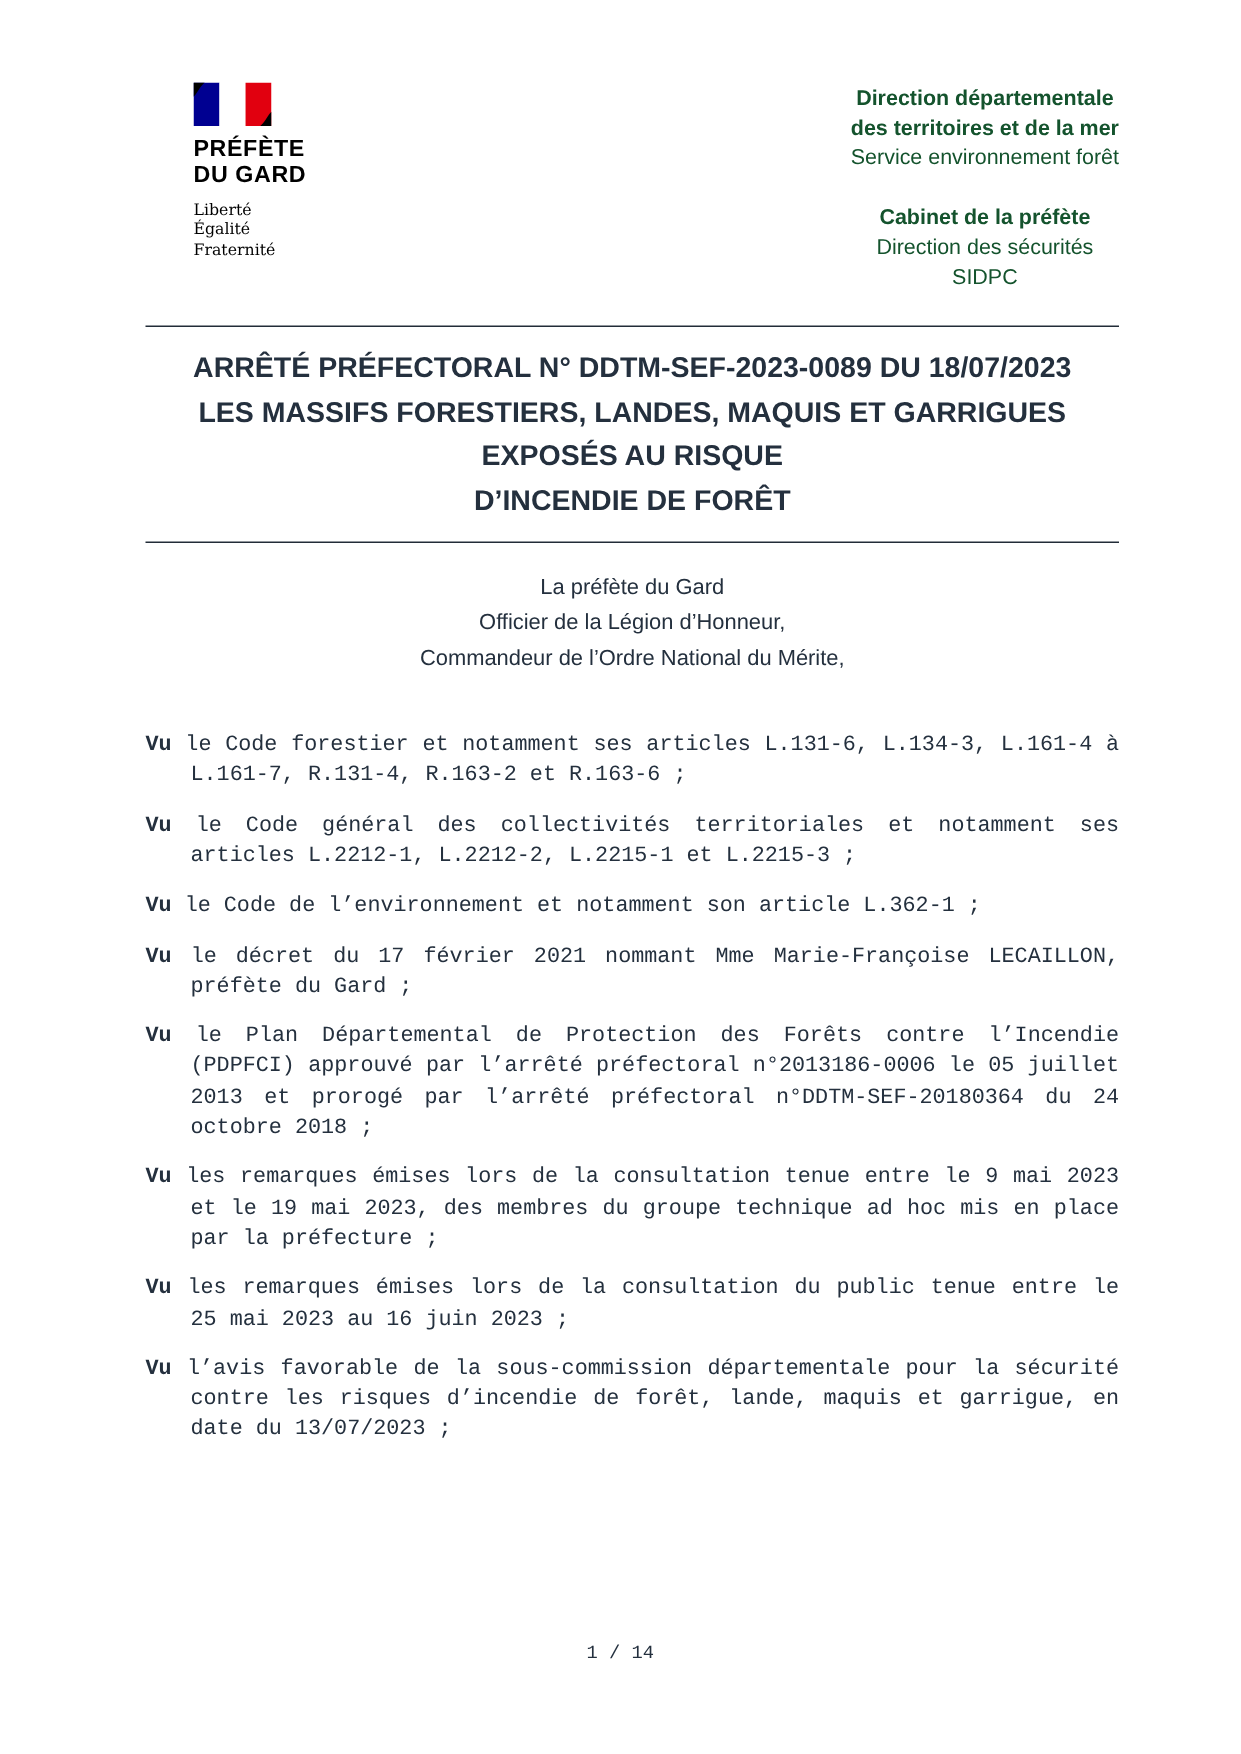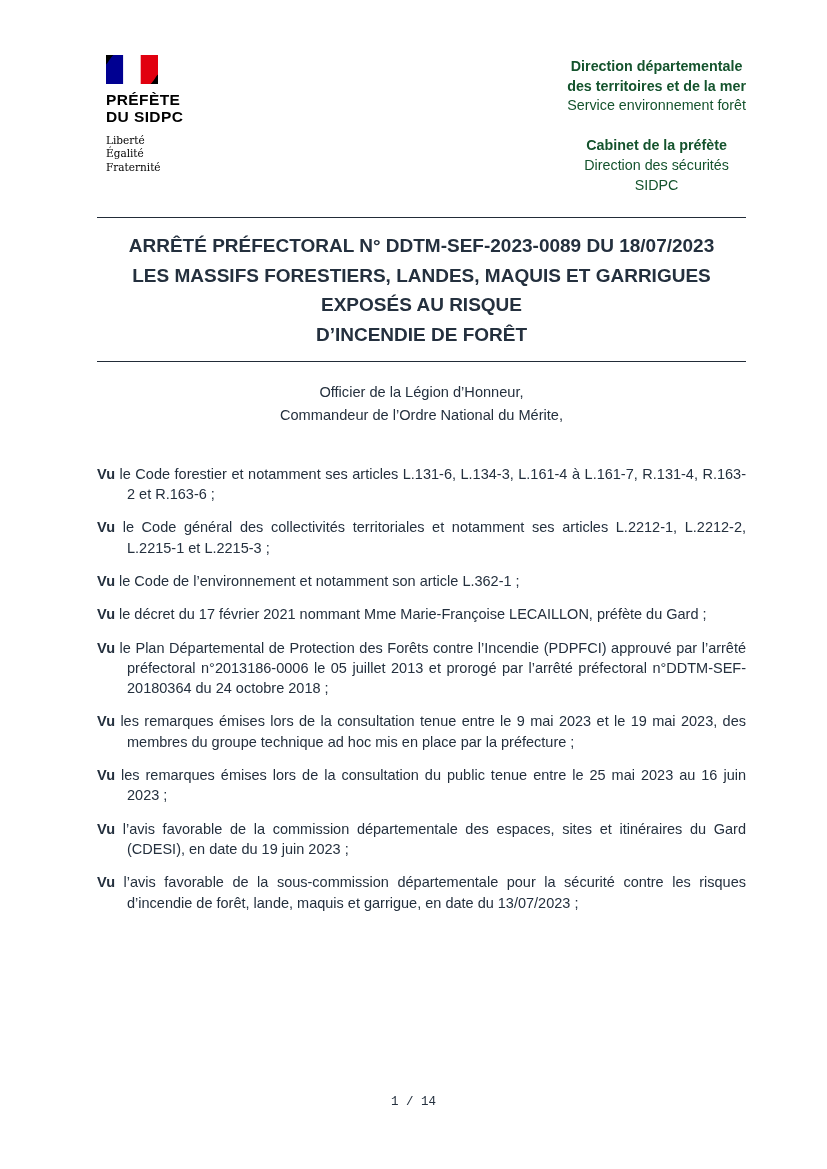--- a/index.html
+++ b/index.html
@@ -17,21 +17,21 @@
     color: #24303e;
     box-sizing: border-box;
     padding: 55px 81px 90px 97px;
     overflow: hidden;
   }
   .header {
     display: flex;
     justify-content: space-between;
     align-items: flex-start;
   }
-  .logo { margin-left: 9px; }
+  .logo { margin-left: 32px; }
   .logo-flag { display: block; margin-bottom: 7px; }
   .logo-name {
     font-weight: bold;
     color: #000000;
     font-size: 15.5px;
     line-height: 1.12;
     letter-spacing: 0.4px;
   }
   .logo-motto {
     margin-top: 8px;
@@ -64,20 +64,21 @@
   }
   .salutation {
     text-align: center;
     font-size: 14.6px;
     line-height: 1.6;
     margin-top: 19px;
   }
   .vu-list {
     margin-top: 36px;
     font-size: 14.5px;
+    font-family: Liberation Mono, monospace;
   }
   .vu-item {
     text-align: justify;
     line-height: 1.4;
     margin: 0 0 13px 0;
     padding-left: 30px;
     text-indent: -30px;
   }
   .vu-item .vu-label { font-weight: bold; }
   .footer {
@@ -101,21 +102,21 @@
     <div class="logo">
       <svg class="logo-flag" width="52" height="29" viewBox="0 0 52 29" aria-hidden="true">
         <rect x="0" y="0" width="17.3" height="29" fill="#000091"></rect>
         <rect x="17.3" y="0" width="17.4" height="29" fill="#ffffff"></rect>
         <rect x="34.7" y="0" width="17.3" height="29" fill="#E1000F"></rect>
         <path d="M0 0 L7.5 0 C3.5 3.5 2.5 7.5 0 9.5 Z" fill="#000000"></path>
         <path d="M52 29 L44.5 29 C48.5 25.5 49.5 21.5 52 19.5 Z" fill="#000000"></path>
       </svg>
       <div class="logo-name">
         <div>PRÉFÈTE</div>
-        <div>DU SIDPC</div>
+        <div>DU GARD</div>
       </div>
       <div class="logo-motto">
         <div>Liberté</div>
         <div>Égalité</div>
         <div>Fraternité</div>
       </div>
     </div>
 
     <div class="header-right">
       <div class="bold">Direction départementale</div>
@@ -138,20 +139,21 @@
 
       <div>LES MASSIFS FORESTIERS, LANDES, MAQUIS ET GARRIGUES EXPOSÉS AU RISQUE</div>
 
       <div>D’INCENDIE DE FORÊT</div>
     </div>
 
   <hr class="rule">
 
   <div class="salutation">
 
+      <div>La préfète du Gard</div>
 
       <div>Officier de la Légion d’Honneur,</div>
 
       <div>Commandeur de l’Ordre National du Mérite,</div>
     </div>
 
   <div class="vu-list">
 
       <p class="vu-item"><span class="vu-label">Vu</span> <span>le Code forestier et notamment ses articles L.131-6, L.134-3, L.161-4 à L.161-7, R.131-4, R.163-2 et R.163-6 ;</span></p>
 
@@ -162,20 +164,19 @@
       <p class="vu-item"><span class="vu-label">Vu</span> <span>le décret du 17 février 2021 nommant Mme Marie-Françoise LECAILLON, préfète du Gard ;</span></p>
 
 
 
       <p class="vu-item"><span class="vu-label">Vu</span> <span>le Plan Départemental de Protection des Forêts contre l’Incendie (PDPFCI) approuvé par l’arrêté préfectoral n°2013186-0006 le 05 juillet 2013 et prorogé par l’arrêté préfectoral n°DDTM-SEF-20180364 du 24 octobre 2018 ;</span></p>
 
       <p class="vu-item"><span class="vu-label">Vu</span> <span>les remarques émises lors de la consultation tenue entre le 9 mai 2023 et le 19 mai 2023, des membres du groupe technique ad hoc mis en place par la préfecture ;</span></p>
 
       <p class="vu-item"><span class="vu-label">Vu</span> <span>les remarques émises lors de la consultation du public tenue entre le 25 mai 2023 au 16 juin 2023 ;</span></p>
 
-      <p class="vu-item"><span class="vu-label">Vu</span> <span>l’avis favorable de la commission départementale des espaces, sites et itinéraires du Gard (CDESI), en date du 19 juin 2023 ;</span></p>
 
       <p class="vu-item"><span class="vu-label">Vu</span> <span>l’avis favorable de la sous-commission départementale pour la sécurité contre les risques d’incendie de forêt, lande, maquis et garrigue, en date du 13/07/2023 ;</span></p>
     </div>
 
   <div class="footer">1 / 14</div>
 
 </div>
 
 </body></html>

